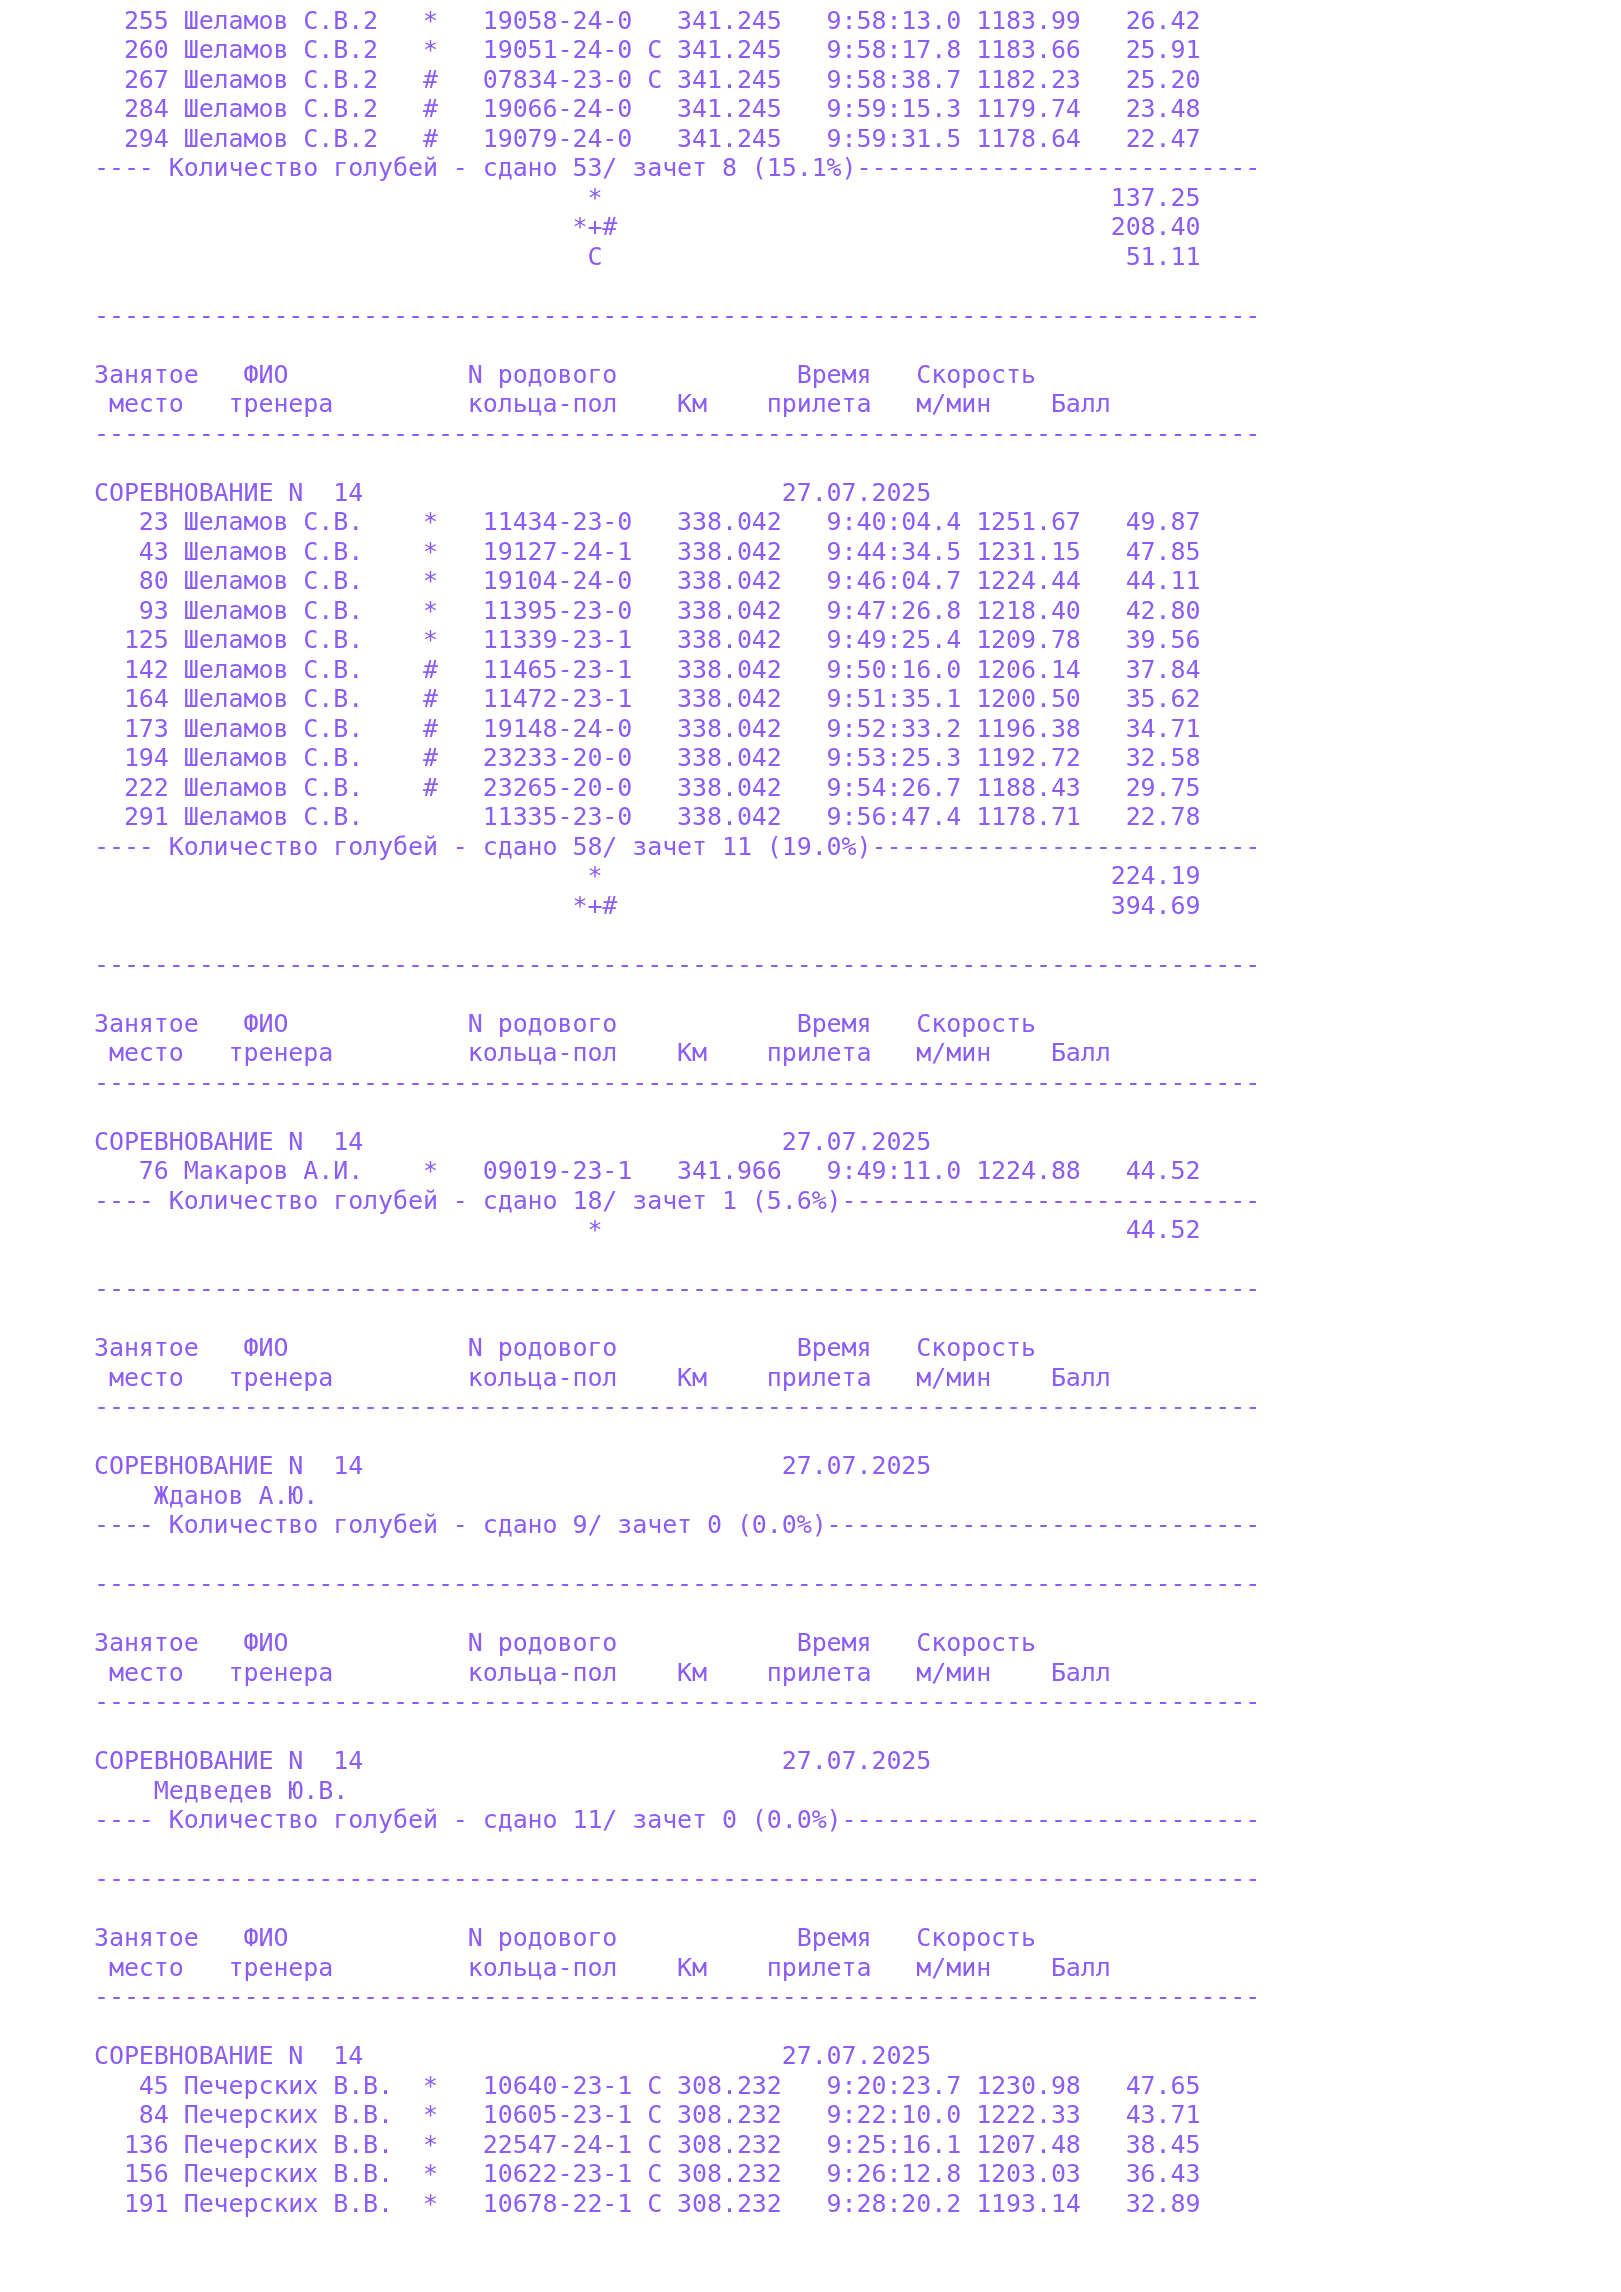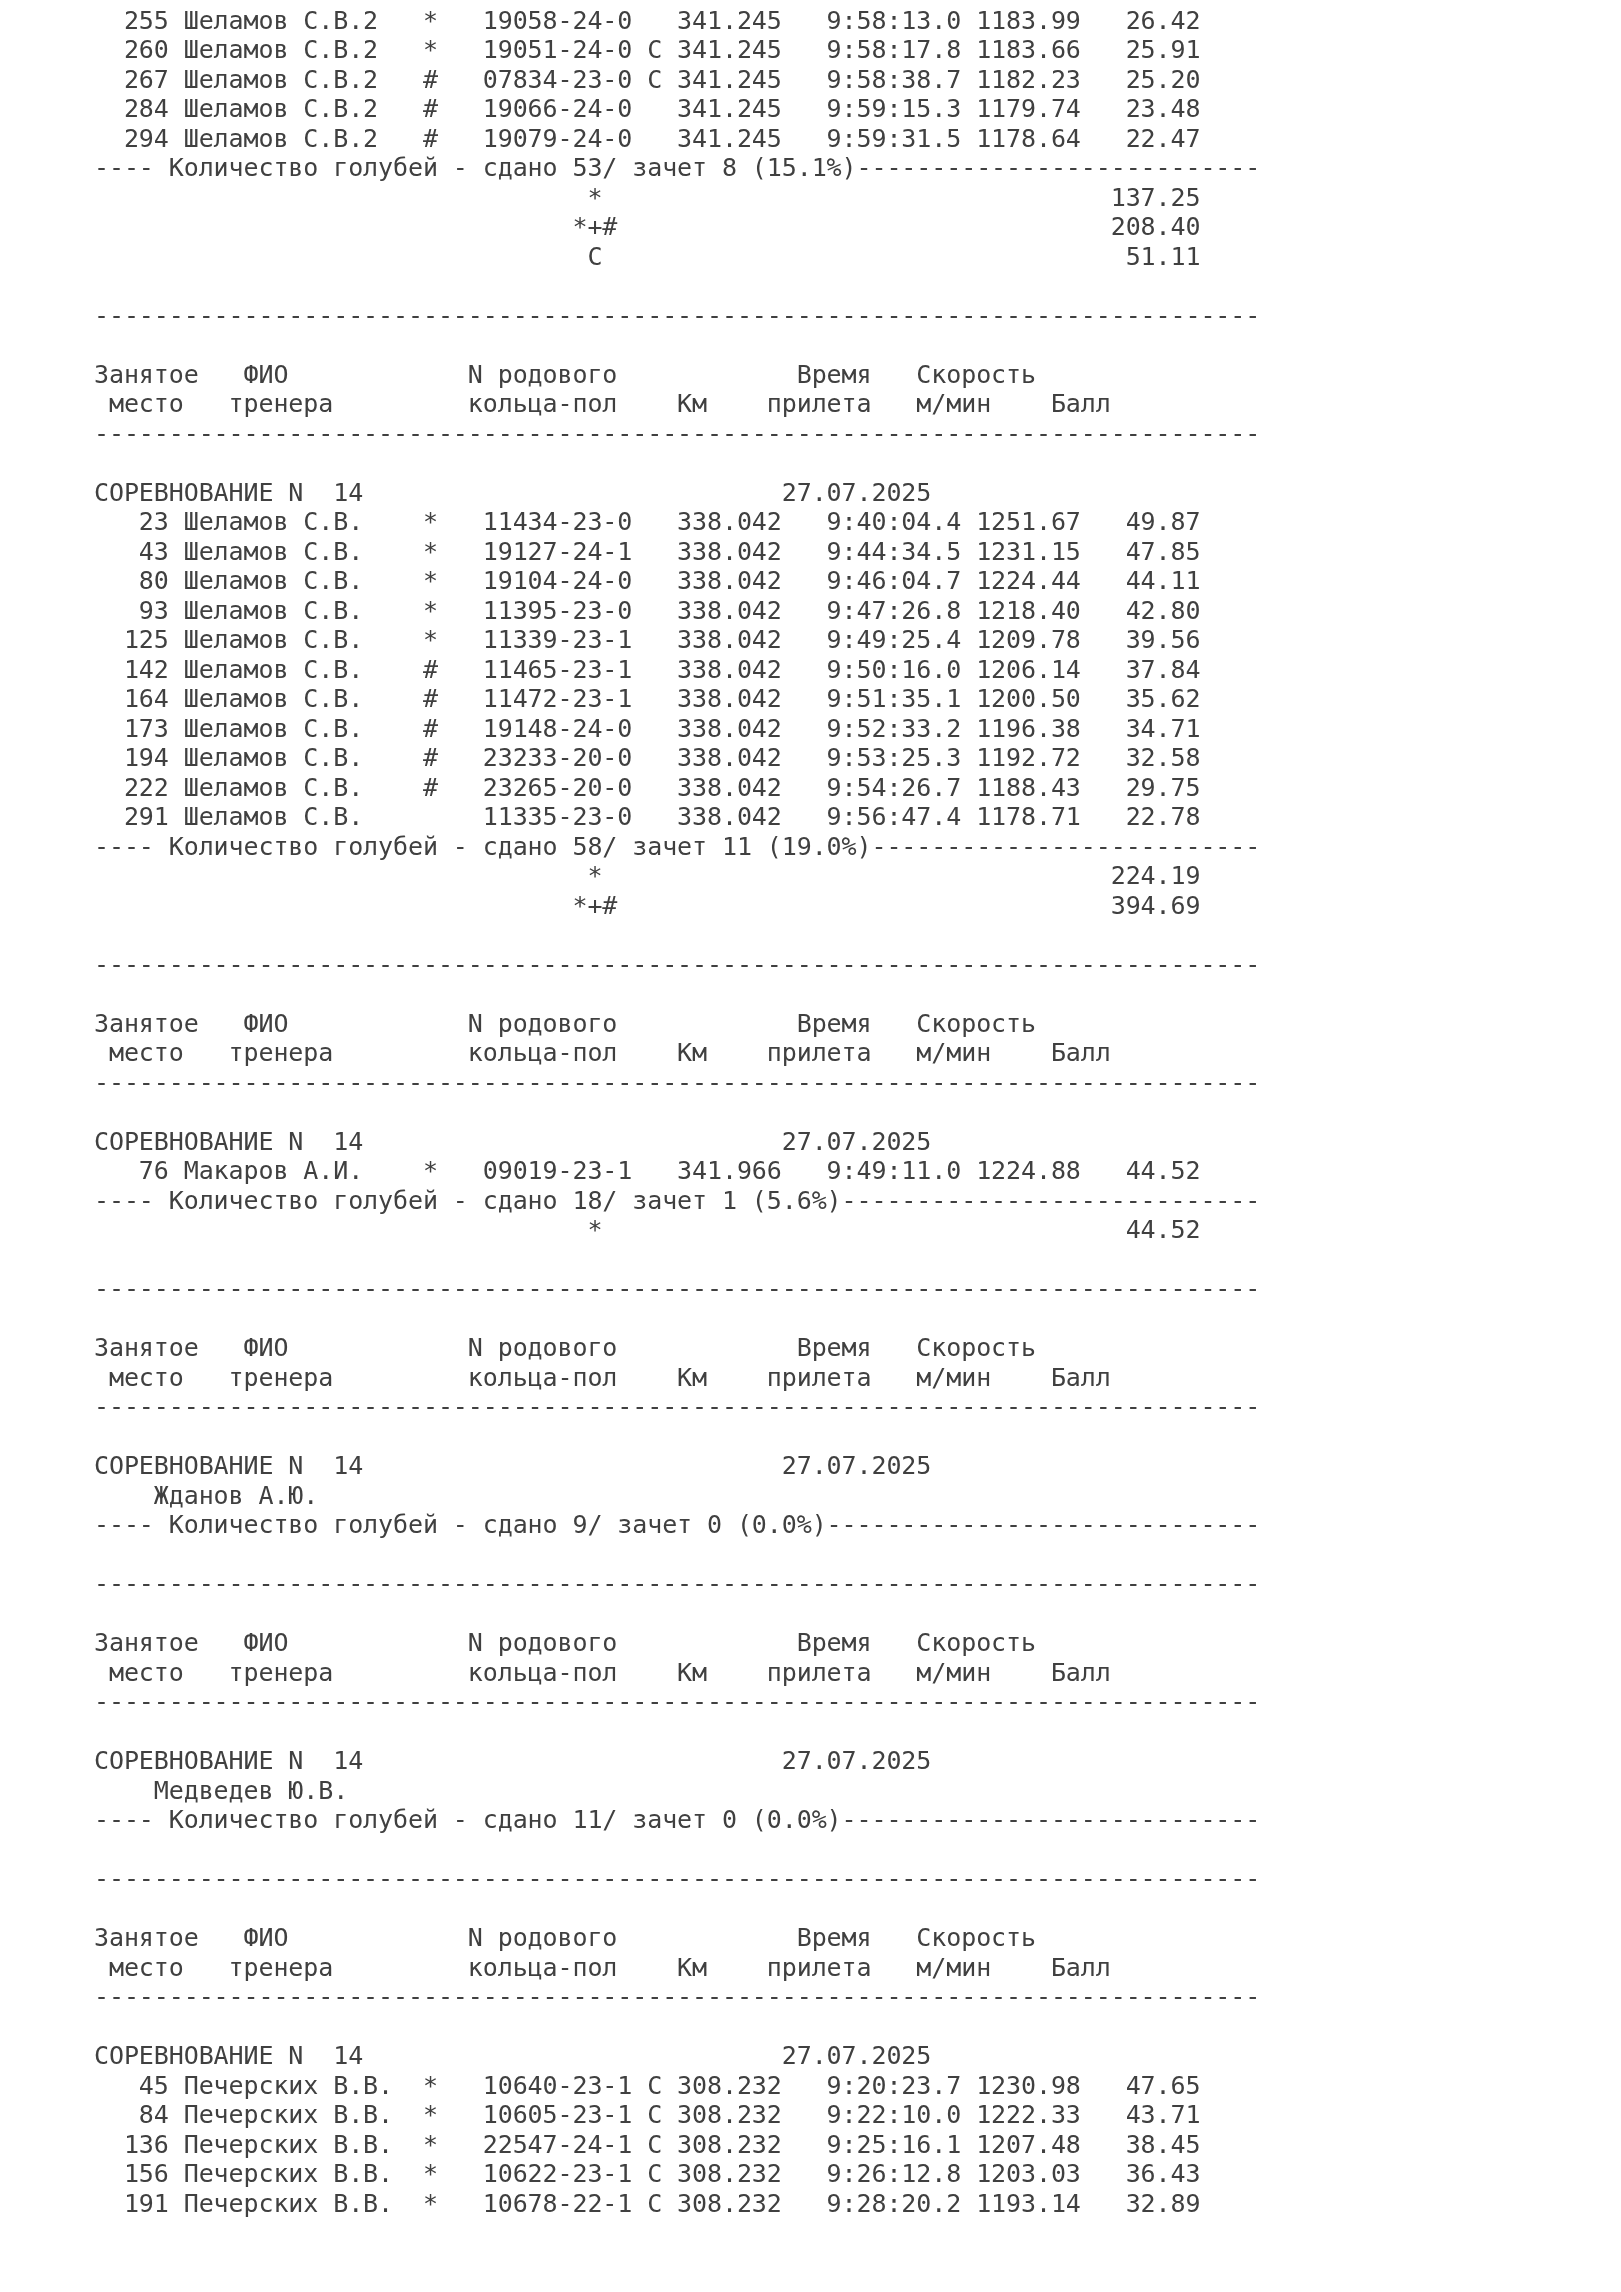--- a/index.html
+++ b/index.html
@@ -20,21 +20,21 @@
     padding: 5.9px 0 0 0;
     background: #ffffff;
   }
   pre#report {
     margin: 0;
     padding: 0 0 0 94px;
     font-family: "DejaVu Sans Mono", "Liberation Mono", monospace;
     font-size: 25px;
     line-height: 29.5px;
     letter-spacing: -0.1px;
-    color: #404040;
+    color: #8b5cf6;
     white-space: pre;
     -webkit-font-smoothing: antialiased;
   }
   pre#report .ln { display: block; min-height: 29.5px; }
 </style>
 </head>
 <body>
 
 <div id="sheet">
   <pre id="report"><span class="ln">  255 Шеламов С.В.2   *   19058-24-0   341.245   9:58:13.0 1183.99   26.42</span><span class="ln">  260 Шеламов С.В.2   *   19051-24-0 С 341.245   9:58:17.8 1183.66   25.91</span><span class="ln">  267 Шеламов С.В.2   #   07834-23-0 С 341.245   9:58:38.7 1182.23   25.20</span><span class="ln">  284 Шеламов С.В.2   #   19066-24-0   341.245   9:59:15.3 1179.74   23.48</span><span class="ln">  294 Шеламов С.В.2   #   19079-24-0   341.245   9:59:31.5 1178.64   22.47</span><span class="ln">---- Количество голубей - сдано 53/ зачет 8 (15.1%)---------------------------</span><span class="ln">                                 *                                  137.25</span><span class="ln">                                *+#                                 208.40</span><span class="ln">                                 С                                   51.11</span><span class="ln"></span><span class="ln">------------------------------------------------------------------------------</span><span class="ln"></span><span class="ln">Занятое   ФИО            N родового            Время   Скорость</span><span class="ln"> место   тренера         кольца-пол    Км    прилета   м/мин    Балл</span><span class="ln">------------------------------------------------------------------------------</span><span class="ln"></span><span class="ln">СОРЕВНОВАНИЕ N  14                            27.07.2025</span><span class="ln">   23 Шеламов С.В.    *   11434-23-0   338.042   9:40:04.4 1251.67   49.87</span><span class="ln">   43 Шеламов С.В.    *   19127-24-1   338.042   9:44:34.5 1231.15   47.85</span><span class="ln">   80 Шеламов С.В.    *   19104-24-0   338.042   9:46:04.7 1224.44   44.11</span><span class="ln">   93 Шеламов С.В.    *   11395-23-0   338.042   9:47:26.8 1218.40   42.80</span><span class="ln">  125 Шеламов С.В.    *   11339-23-1   338.042   9:49:25.4 1209.78   39.56</span><span class="ln">  142 Шеламов С.В.    #   11465-23-1   338.042   9:50:16.0 1206.14   37.84</span><span class="ln">  164 Шеламов С.В.    #   11472-23-1   338.042   9:51:35.1 1200.50   35.62</span><span class="ln">  173 Шеламов С.В.    #   19148-24-0   338.042   9:52:33.2 1196.38   34.71</span><span class="ln">  194 Шеламов С.В.    #   23233-20-0   338.042   9:53:25.3 1192.72   32.58</span><span class="ln">  222 Шеламов С.В.    #   23265-20-0   338.042   9:54:26.7 1188.43   29.75</span><span class="ln">  291 Шеламов С.В.        11335-23-0   338.042   9:56:47.4 1178.71   22.78</span><span class="ln">---- Количество голубей - сдано 58/ зачет 11 (19.0%)--------------------------</span><span class="ln">                                 *                                  224.19</span><span class="ln">                                *+#                                 394.69</span><span class="ln"></span><span class="ln">------------------------------------------------------------------------------</span><span class="ln"></span><span class="ln">Занятое   ФИО            N родового            Время   Скорость</span><span class="ln"> место   тренера         кольца-пол    Км    прилета   м/мин    Балл</span><span class="ln">------------------------------------------------------------------------------</span><span class="ln"></span><span class="ln">СОРЕВНОВАНИЕ N  14                            27.07.2025</span><span class="ln">   76 Макаров А.И.    *   09019-23-1   341.966   9:49:11.0 1224.88   44.52</span><span class="ln">---- Количество голубей - сдано 18/ зачет 1 (5.6%)----------------------------</span><span class="ln">                                 *                                   44.52</span><span class="ln"></span><span class="ln">------------------------------------------------------------------------------</span><span class="ln"></span><span class="ln">Занятое   ФИО            N родового            Время   Скорость</span><span class="ln"> место   тренера         кольца-пол    Км    прилета   м/мин    Балл</span><span class="ln">------------------------------------------------------------------------------</span><span class="ln"></span><span class="ln">СОРЕВНОВАНИЕ N  14                            27.07.2025</span><span class="ln">    Жданов А.Ю.</span><span class="ln">---- Количество голубей - сдано 9/ зачет 0 (0.0%)-----------------------------</span><span class="ln"></span><span class="ln">------------------------------------------------------------------------------</span><span class="ln"></span><span class="ln">Занятое   ФИО            N родового            Время   Скорость</span><span class="ln"> место   тренера         кольца-пол    Км    прилета   м/мин    Балл</span><span class="ln">------------------------------------------------------------------------------</span><span class="ln"></span><span class="ln">СОРЕВНОВАНИЕ N  14                            27.07.2025</span><span class="ln">    Медведев Ю.В.</span><span class="ln">---- Количество голубей - сдано 11/ зачет 0 (0.0%)----------------------------</span><span class="ln"></span><span class="ln">------------------------------------------------------------------------------</span><span class="ln"></span><span class="ln">Занятое   ФИО            N родового            Время   Скорость</span><span class="ln"> место   тренера         кольца-пол    Км    прилета   м/мин    Балл</span><span class="ln">------------------------------------------------------------------------------</span><span class="ln"></span><span class="ln">СОРЕВНОВАНИЕ N  14                            27.07.2025</span><span class="ln">   45 Печерских В.В.  *   10640-23-1 С 308.232   9:20:23.7 1230.98   47.65</span><span class="ln">   84 Печерских В.В.  *   10605-23-1 С 308.232   9:22:10.0 1222.33   43.71</span><span class="ln">  136 Печерских В.В.  *   22547-24-1 С 308.232   9:25:16.1 1207.48   38.45</span><span class="ln">  156 Печерских В.В.  *   10622-23-1 С 308.232   9:26:12.8 1203.03   36.43</span><span class="ln">  191 Печерских В.В.  *   10678-22-1 С 308.232   9:28:20.2 1193.14   32.89</span></pre>

